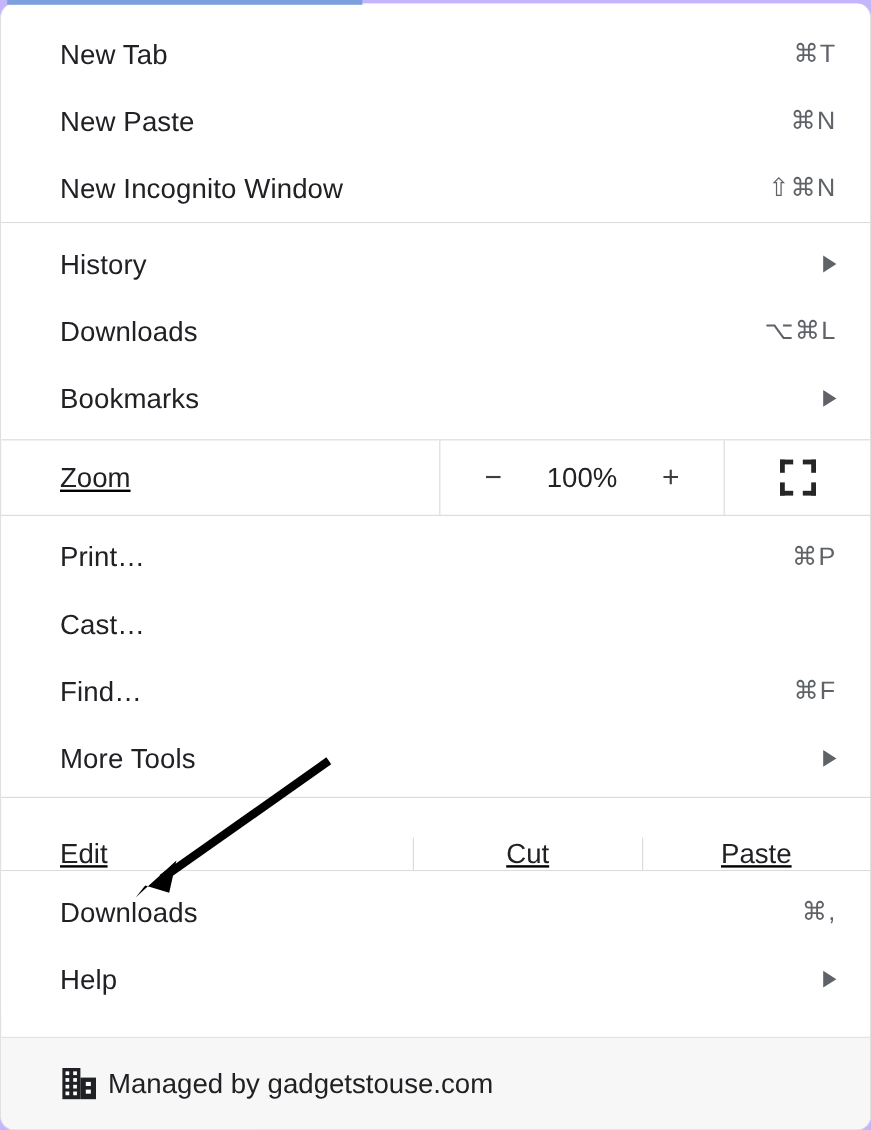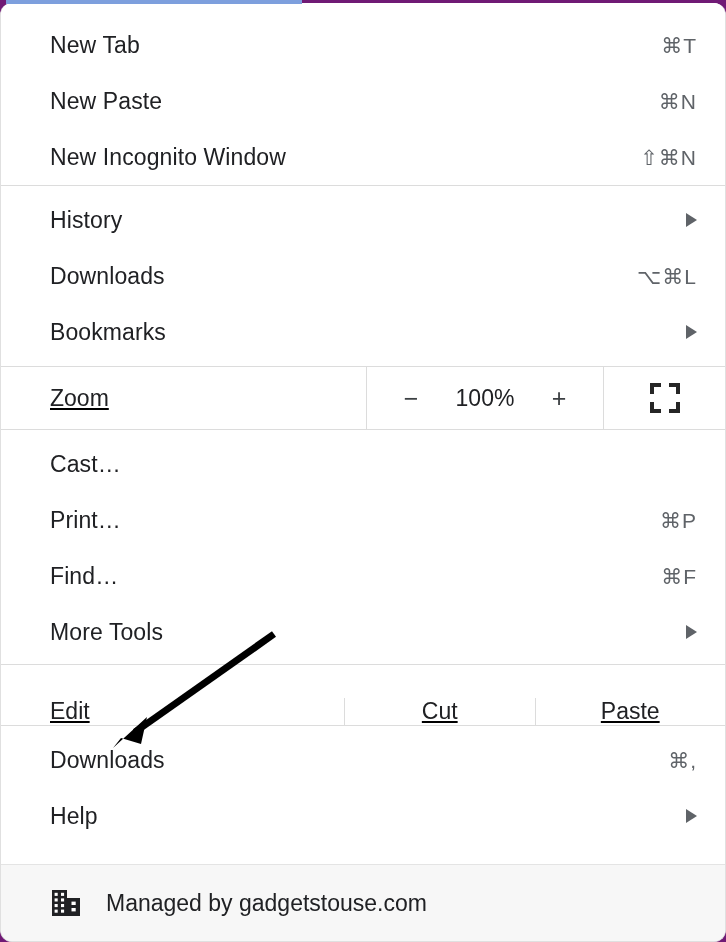--- a/index.html
+++ b/index.html
@@ -16,21 +16,21 @@
     position: relative;
   }
 
   
   #menu-root {
     position: absolute;
     left: 0;
     top: 0;
     width: 726px;
     height: 942px;
-    background: #701a75;
+    background: #c4b5fd;
   }
 
   .accent-bar {
     position: absolute;
     left: 6px;
     top: 0;
     width: 296px;
     height: 4px;
     background: #7d9fdd;
     z-index: 6;
@@ -205,21 +205,21 @@
     background: #f7f7f7;
     display: flex;
     align-items: center;
     padding-left: 49px;
     box-sizing: border-box;
     border-top: 1px solid #e4e4e4;
   }
   .footer .mtext {
     font-size: 23px;
     color: #202124;
-    margin-left: 24px;
+    margin-left: 8px;
     white-space: nowrap;
   }
   .building-icon {
     position: relative;
     width: 32px;
     height: 32px;
     flex: 0 0 32px;
   }
 
   
@@ -304,29 +304,29 @@
             <i class="bl"></i>
             <i class="br"></i>
         </span>
       </div>
     </div>
 
     <div class="divider"></div>
 
     <div class="section" style="padding-top:6px;padding-bottom:4px;">
       <div class="row">
+        <span class="label">Print…</span>
+        <span class="right">
+          <span class="shortcut">⌘P</span>
+        </span>
+      </div>
+      <div class="row">
         <span class="label">Cast…</span>
         <span class="right">
           <span class="shortcut"></span>
-        </span>
-      </div>
-      <div class="row">
-        <span class="label">Print…</span>
-        <span class="right">
-          <span class="shortcut">⌘P</span>
         </span>
       </div>
       <div class="row">
         <span class="label">Find…</span>
         <span class="right">
           <span class="shortcut">⌘F</span>
         </span>
       </div>
       <div class="row">
         <span class="label">More Tools</span>

